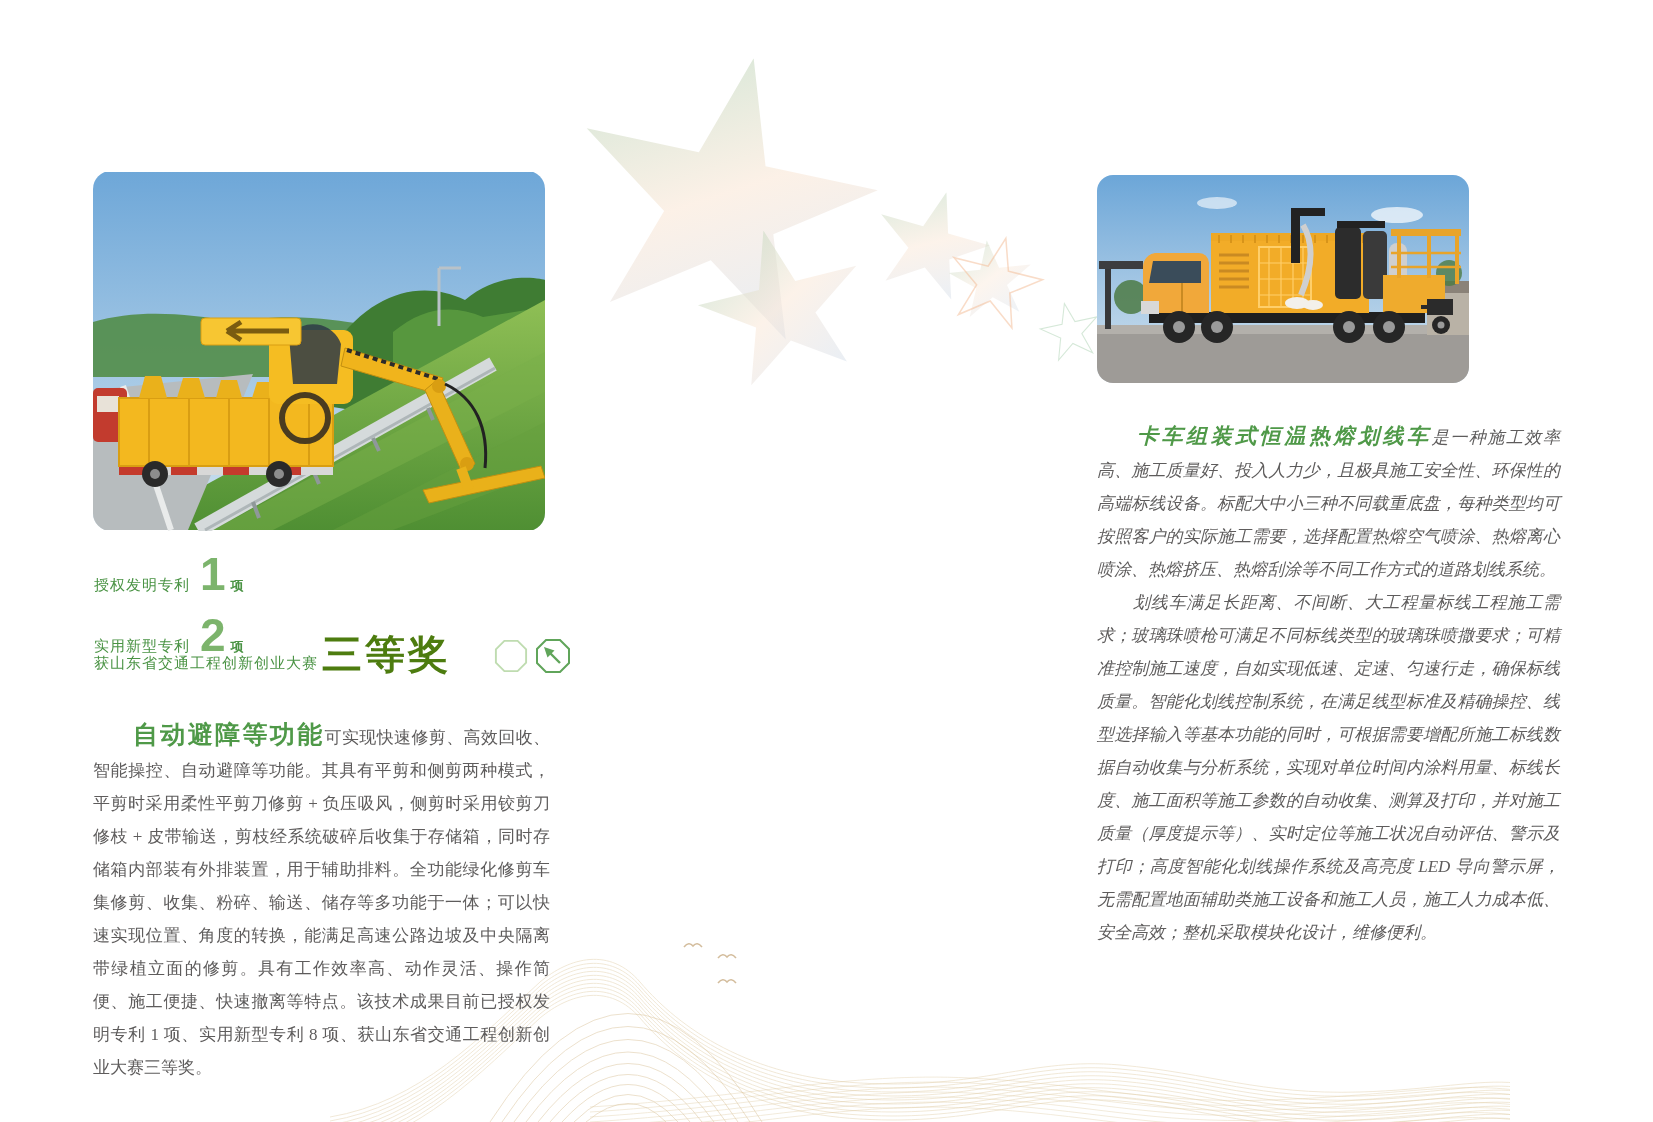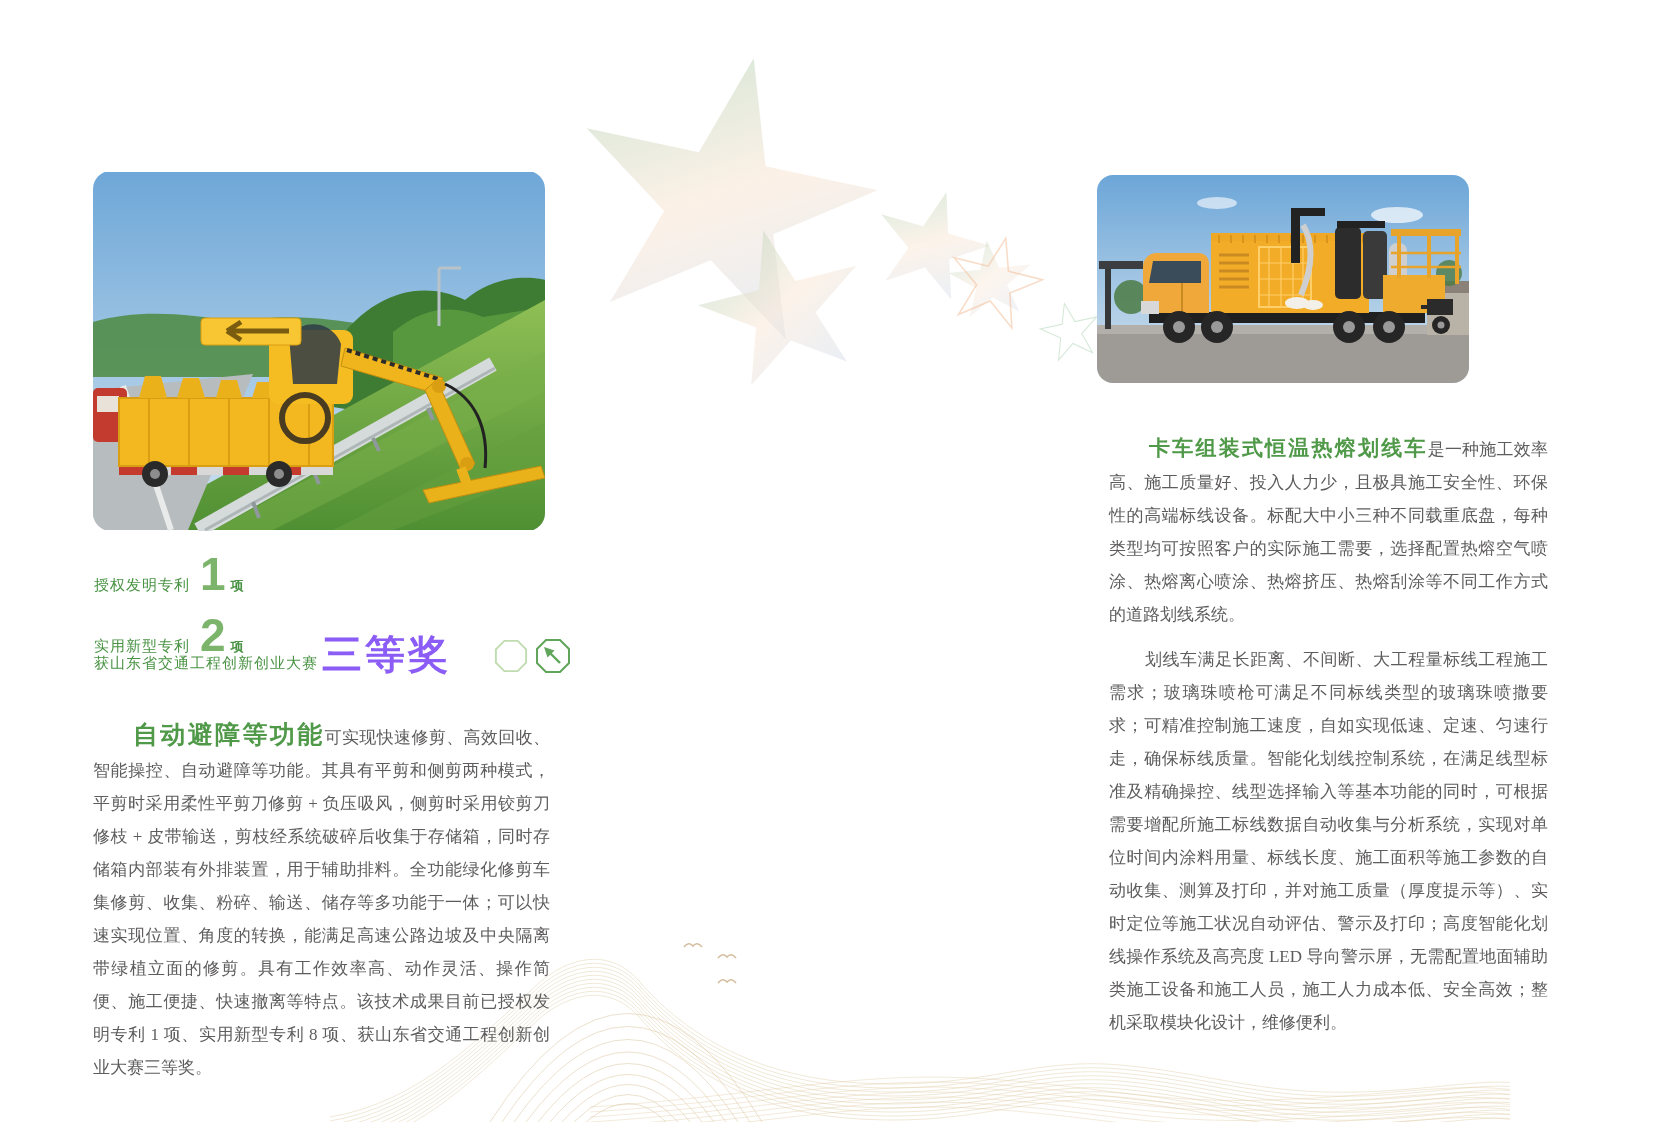--- a/index.html
+++ b/index.html
@@ -27,32 +27,32 @@
 
   
   .stat-row{position:absolute;left:94px;display:flex;align-items:baseline;}
   .row1{top:551px;}
   .row2{top:584px;margin-top:28px;}
   .stat-label{font-size:15px;font-weight:normal;color:#4a9344;letter-spacing:1px;}
   .stat-num{font-size:46px;font-weight:bold;color:#7cb46c;line-height:1;margin:0 5px 0 10px;}
   .stat-unit{font-size:13px;font-weight:bold;color:#4a9344;}
   .award-row{position:absolute;left:94px;top:634px;display:flex;align-items:baseline;}
   .award-label{font-size:15px;font-weight:normal;color:#4a9344;letter-spacing:1px;}
-  .award-value{font-size:40px;font-weight:900;color:#8b5cf6;letter-spacing:3px;line-height:1;margin-left:4px;}
+  .award-value{font-size:40px;font-weight:900;color:#4d7c0f;letter-spacing:3px;line-height:1;margin-left:4px;}
   .octagons{position:absolute;left:494px;top:638px;display:flex;gap:7px;align-items:center;}
 
   
   .para{font-family:"Liberation Serif",serif;font-size:17px;line-height:33px;color:#5e5c5c;
         text-align:justify;margin:0;}
   .para-left{position:absolute;left:93px;top:718px;width:457px;text-indent:40px;}
   .lead{color:#4f9948;font-weight:bold;}
   .lead-l{font-size:25px;letter-spacing:2px;}
   .lead-r{font-size:21px;letter-spacing:2px;}
   .para-right{position:absolute;left:1097px;top:420px;width:463px;}
-  .para-right p{margin:12px;text-align:justify;}
+  .para-right p{margin:0;text-align:justify;font-style:italic;}
   .p1{text-indent:40px;}
   .p2{text-indent:36px;}
 </style>
 </head>
 <body>
 
 <div class="page">
 
   <div class="star s1"></div>
   <div class="star s2"></div>

